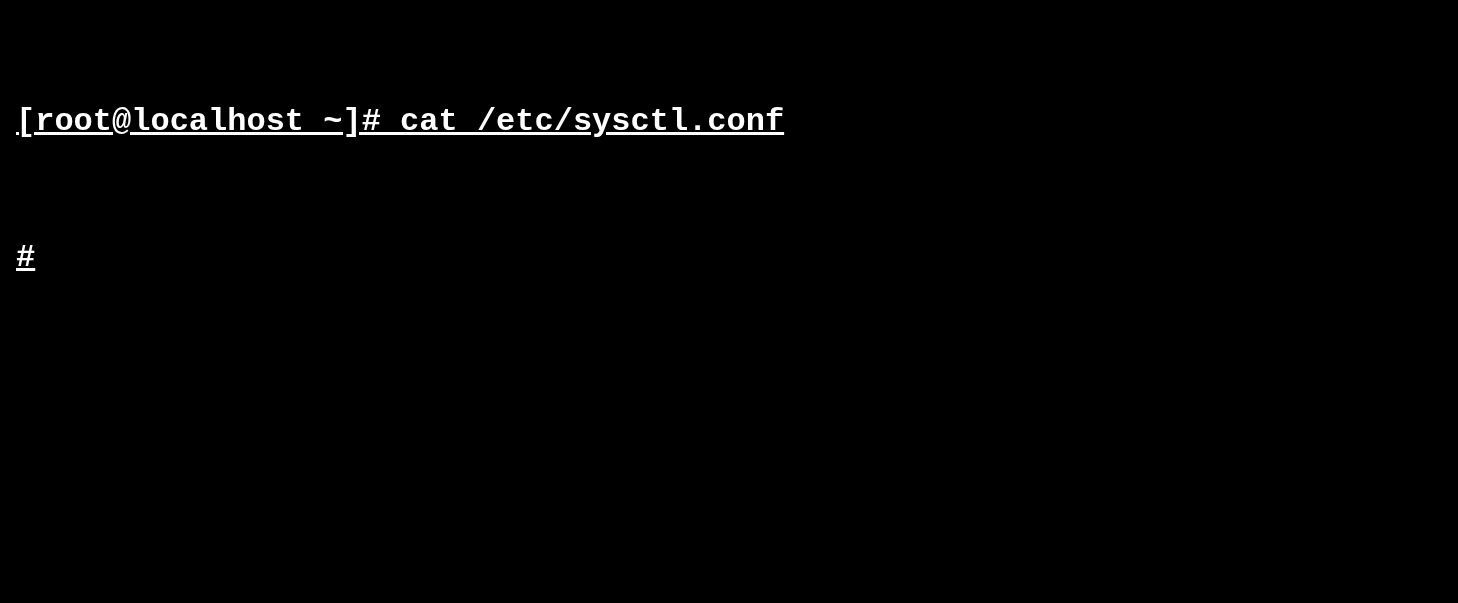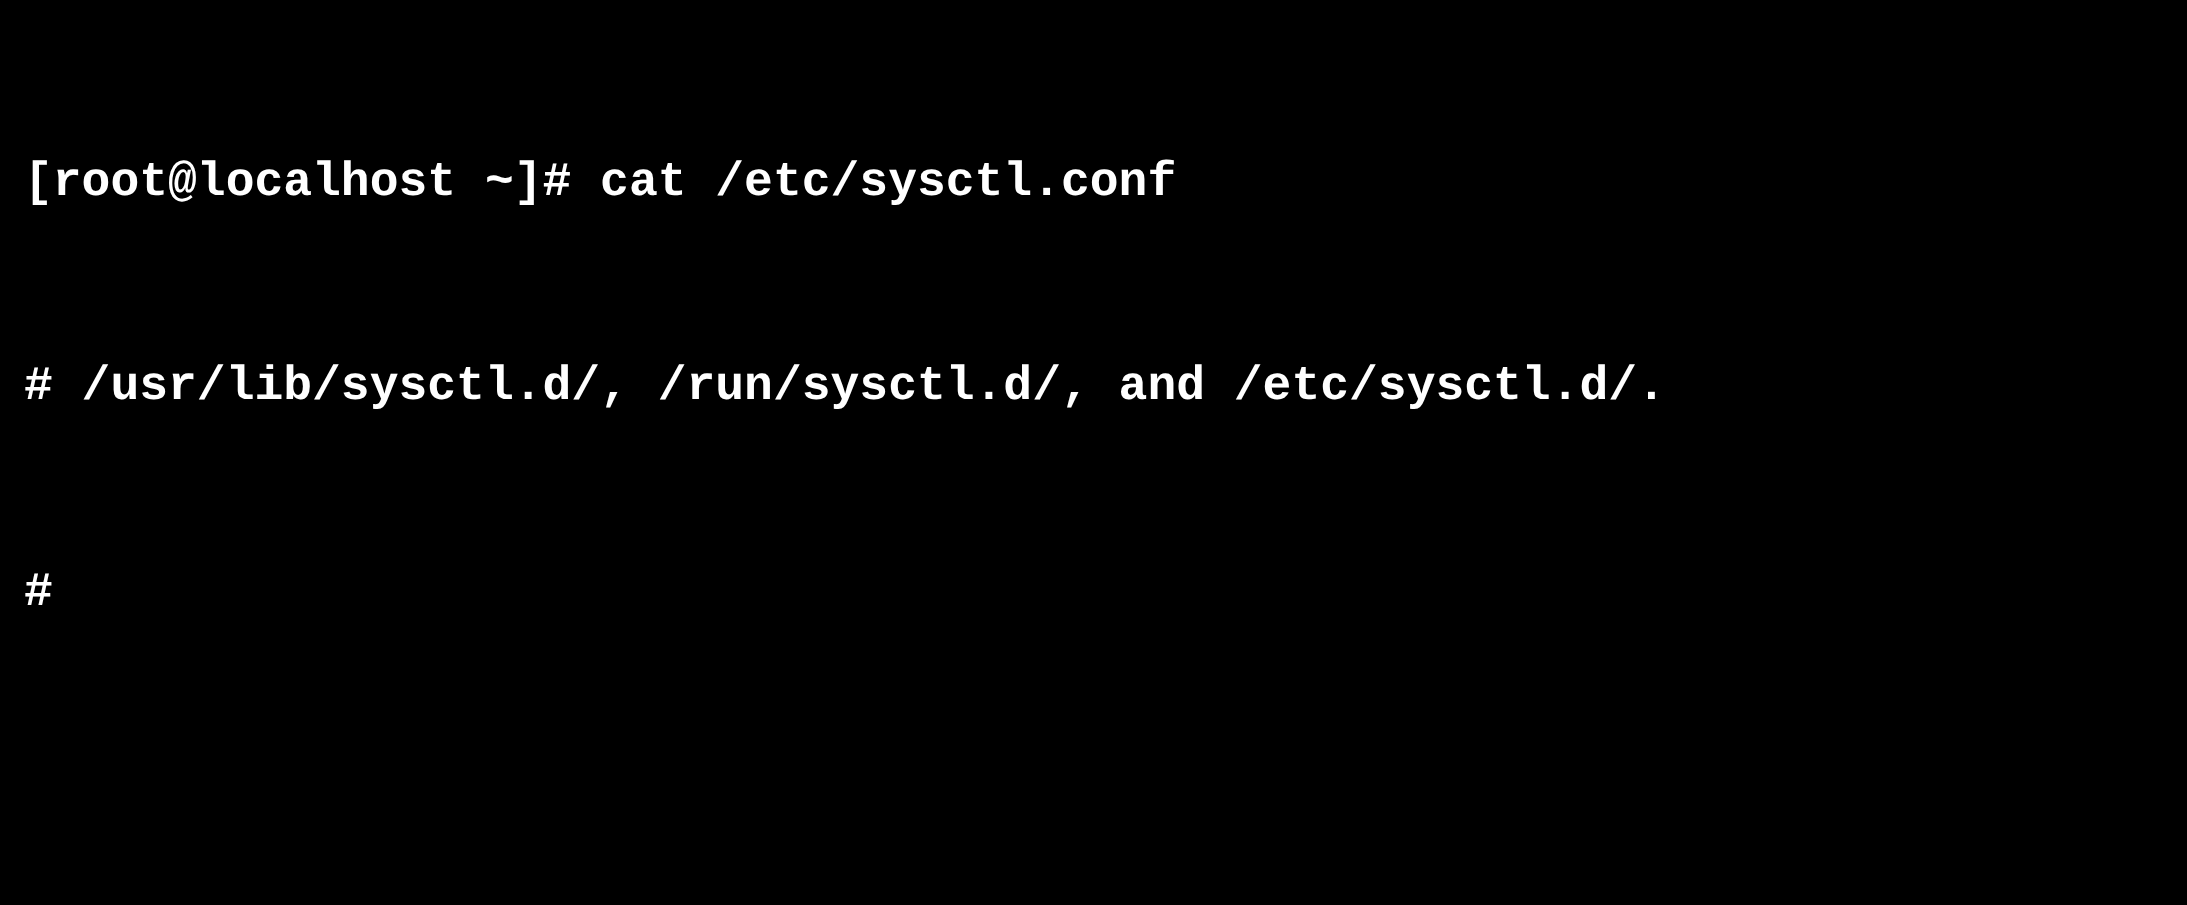--- a/index.html
+++ b/index.html
@@ -17,28 +17,28 @@
       width: 1458px;
       height: 603px;
       line-height: 1.42;
       overflow: hidden;
     }
     .terminal {
       white-space: pre;
     }
     .line {
       display: block;
+      text-decoration: underline;
     }
   </style>
 </head>
 <body>
 
 <div class="terminal">
   <span class="line">[root@localhost ~]# cat /etc/sysctl.conf</span>
-  <span class="line"># /usr/lib/sysctl.d/, /run/sysctl.d/, and /etc/sysctl.d/.</span>
   <span class="line">#</span>
   
   
   
   
   
   
   
   
   

